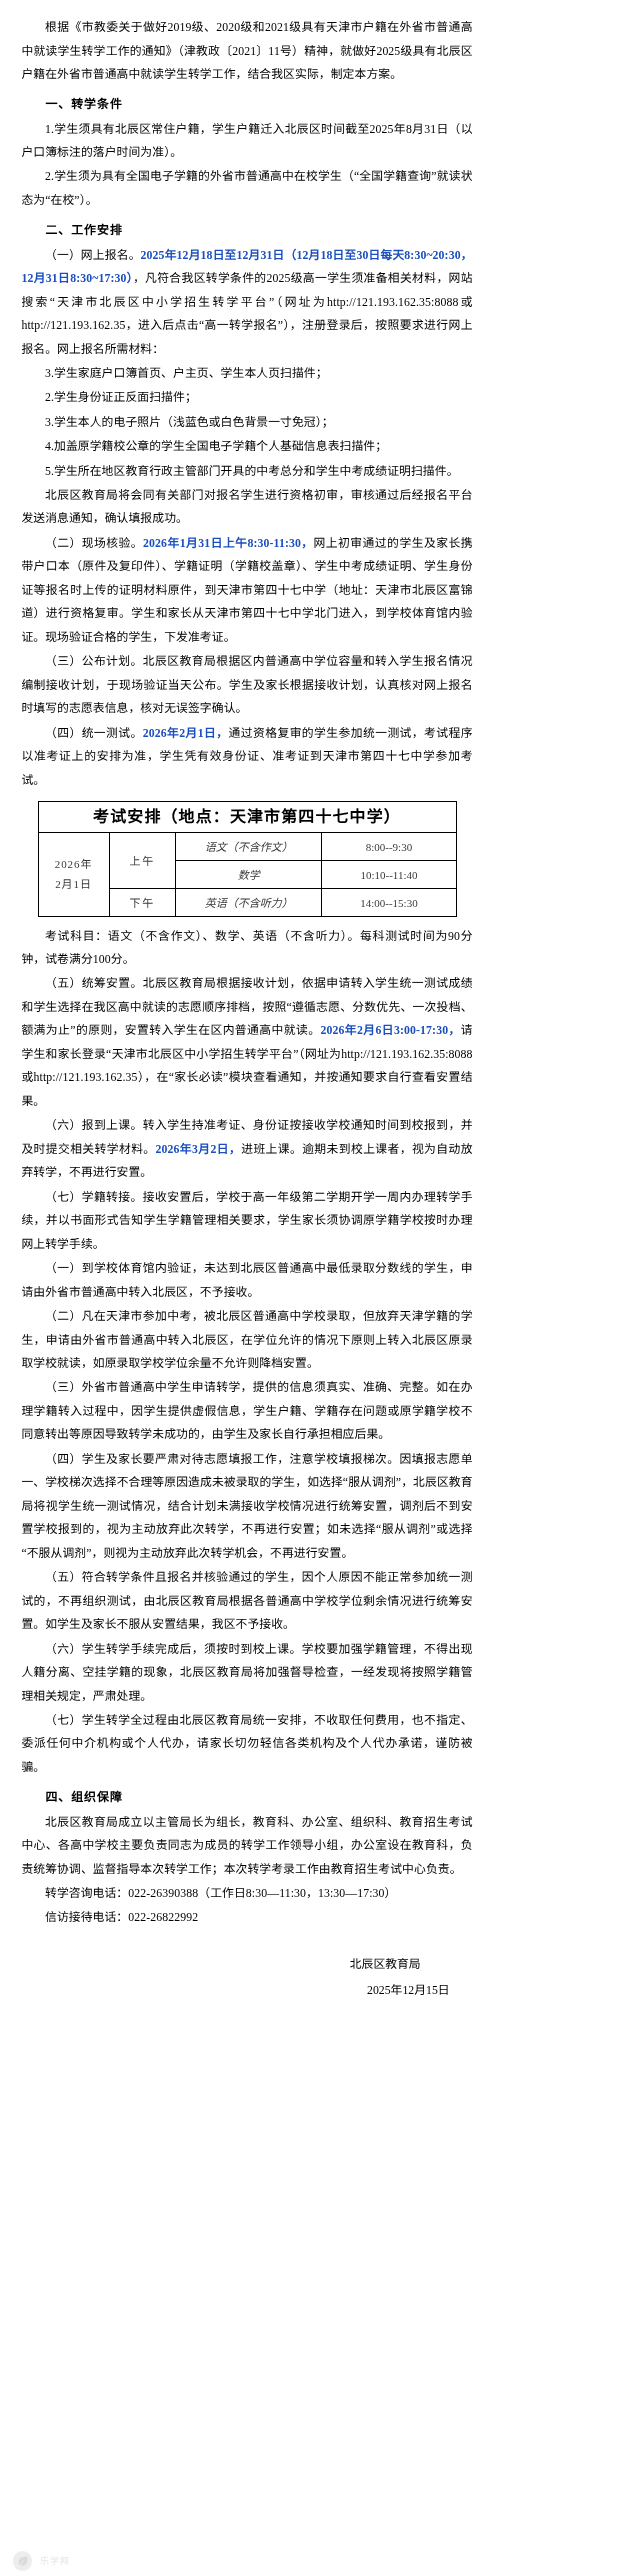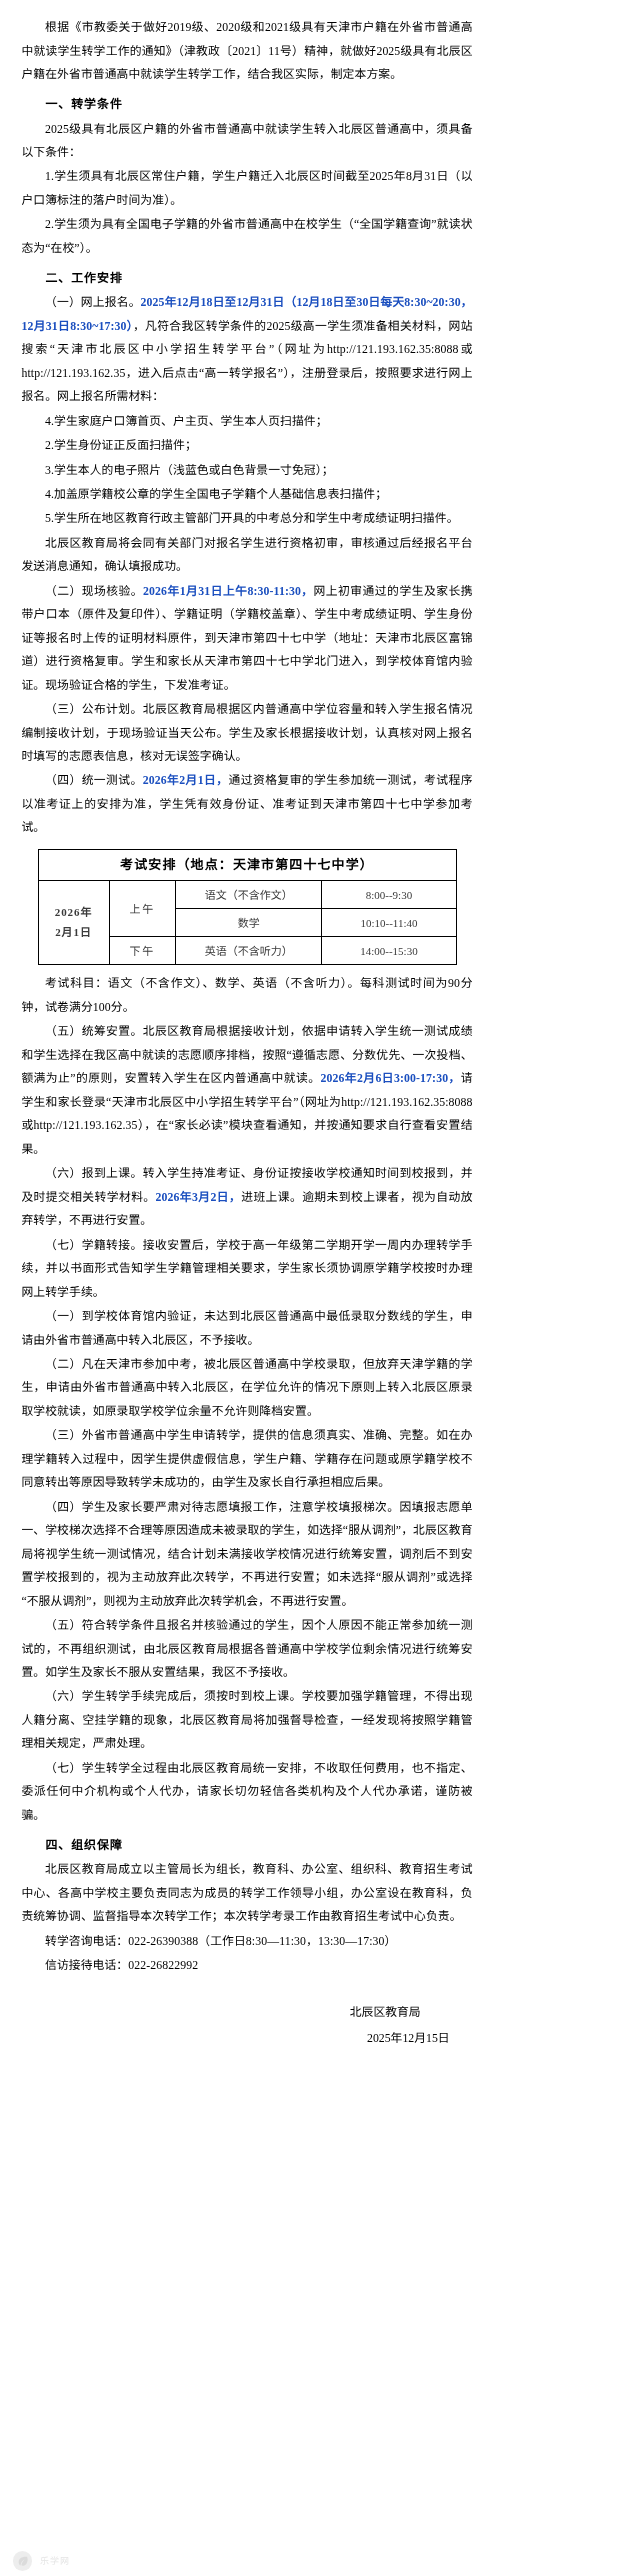--- a/index.html
+++ b/index.html
@@ -52,35 +52,34 @@
   }
   table.exam td{
     border:0.9px solid #000;
     text-align:center;
     vertical-align:middle;
     padding:4.5px 3.6px;
     line-height:18px;
   }
   table.exam td.title{
     font-weight:bold;
-    font-size:13px;
+    font-size:16px;
     color:#000;
     letter-spacing:1.1px;
     padding:6.2px 3.6px;
     font-family:"Liberation Serif","DejaVu Serif",serif;
   }
   table.exam td.datecell{
     width:66px;
     font-size:11px;
     line-height:19.6px;
     letter-spacing:0.9px;
-    font-weight:bold;
   }
   table.exam td.halfday{ width:62px; letter-spacing:1.8px; }
-  table.exam td.subject{ width:148px; }
+  table.exam td.subject{ width:148px;font-style:italic; }
   table.exam td.time{ width:134px; font-family:"Liberation Serif","DejaVu Serif",serif;text-align:center; }
   
   .contact{
   }
   .contact p{ text-indent:2em; }
   .sign{
     margin-top:23px;
     text-align:right;
     padding-right:52px;
     font-size:11.8px;
@@ -116,29 +115,28 @@
   }
 </style>
 </head>
 <body>
 
 <div class="page">
 
   <p class="indent">根据《市教委关于做好2019级、2020级和2021级具有天津市户籍在外省市普通高中就读学生转学工作的通知》（津教政〔2021〕11号）精神，就做好2025级具有北辰区户籍在外省市普通高中就读学生转学工作，结合我区实际，制定本方案。</p>
 
   <div class="h2">一、转学条件</div>
-  <p class="indent">2025级具有北辰区户籍的外省市普通高中就读学生转入北辰区普通高中，须具备以下条件：</p>
   <p class="indent">1.学生须具有北辰区常住户籍，学生户籍迁入北辰区时间截至2025年8月31日（以户口簿标注的落户时间为准）。</p>
   <p class="indent">2.学生须为具有全国电子学籍的外省市普通高中在校学生（“全国学籍查询”就读状态为“在校”）。</p>
 
   <div class="h2">二、工作安排</div>
 
   <p class="indent"><span>（一）网上报名。</span><span class="blue">2025年12月18日至12月31日（12月18日至30日每天8:30~20:30，12月31日8:30~17:30）</span><span>，凡符合我区转学条件的2025级高一学生须准备相关材料，网站搜索“天津市北辰区中小学招生转学平台”（网址为http://121.193.162.35:8088或http://121.193.162.35，进入后点击“高一转学报名”），注册登录后，按照要求进行网上报名。网上报名所需材料：</span></p>
 
-  <p class="indent">4.学生家庭户口簿首页、户主页、学生本人页扫描件；</p>
+  <p class="indent">3.学生家庭户口簿首页、户主页、学生本人页扫描件；</p>
   <p class="indent">2.学生身份证正反面扫描件；</p>
   <p class="indent">3.学生本人的电子照片（浅蓝色或白色背景一寸免冠）；</p>
   <p class="indent">4.加盖原学籍校公章的学生全国电子学籍个人基础信息表扫描件；</p>
   <p class="indent">5.学生所在地区教育行政主管部门开具的中考总分和学生中考成绩证明扫描件。</p>
   <p class="indent">北辰区教育局将会同有关部门对报名学生进行资格初审，审核通过后经报名平台发送消息通知，确认填报成功。</p>
 
   <p class="indent"><span>（二）现场核验。</span><span class="blue">2026年1月31日上午8:30-11:30，</span><span>网上初审通过的学生及家长携带户口本（原件及复印件）、学籍证明（学籍校盖章）、学生中考成绩证明、学生身份证等报名时上传的证明材料原件，到天津市第四十七中学（地址：天津市北辰区富锦道）进行资格复审。学生和家长从天津市第四十七中学北门进入，到学校体育馆内验证。现场验证合格的学生，下发准考证。</span></p>
 
   <p class="indent">（三）公布计划。北辰区教育局根据区内普通高中学位容量和转入学生报名情况编制接收计划，于现场验证当天公布。学生及家长根据接收计划，认真核对网上报名时填写的志愿表信息，核对无误签字确认。</p>
 

